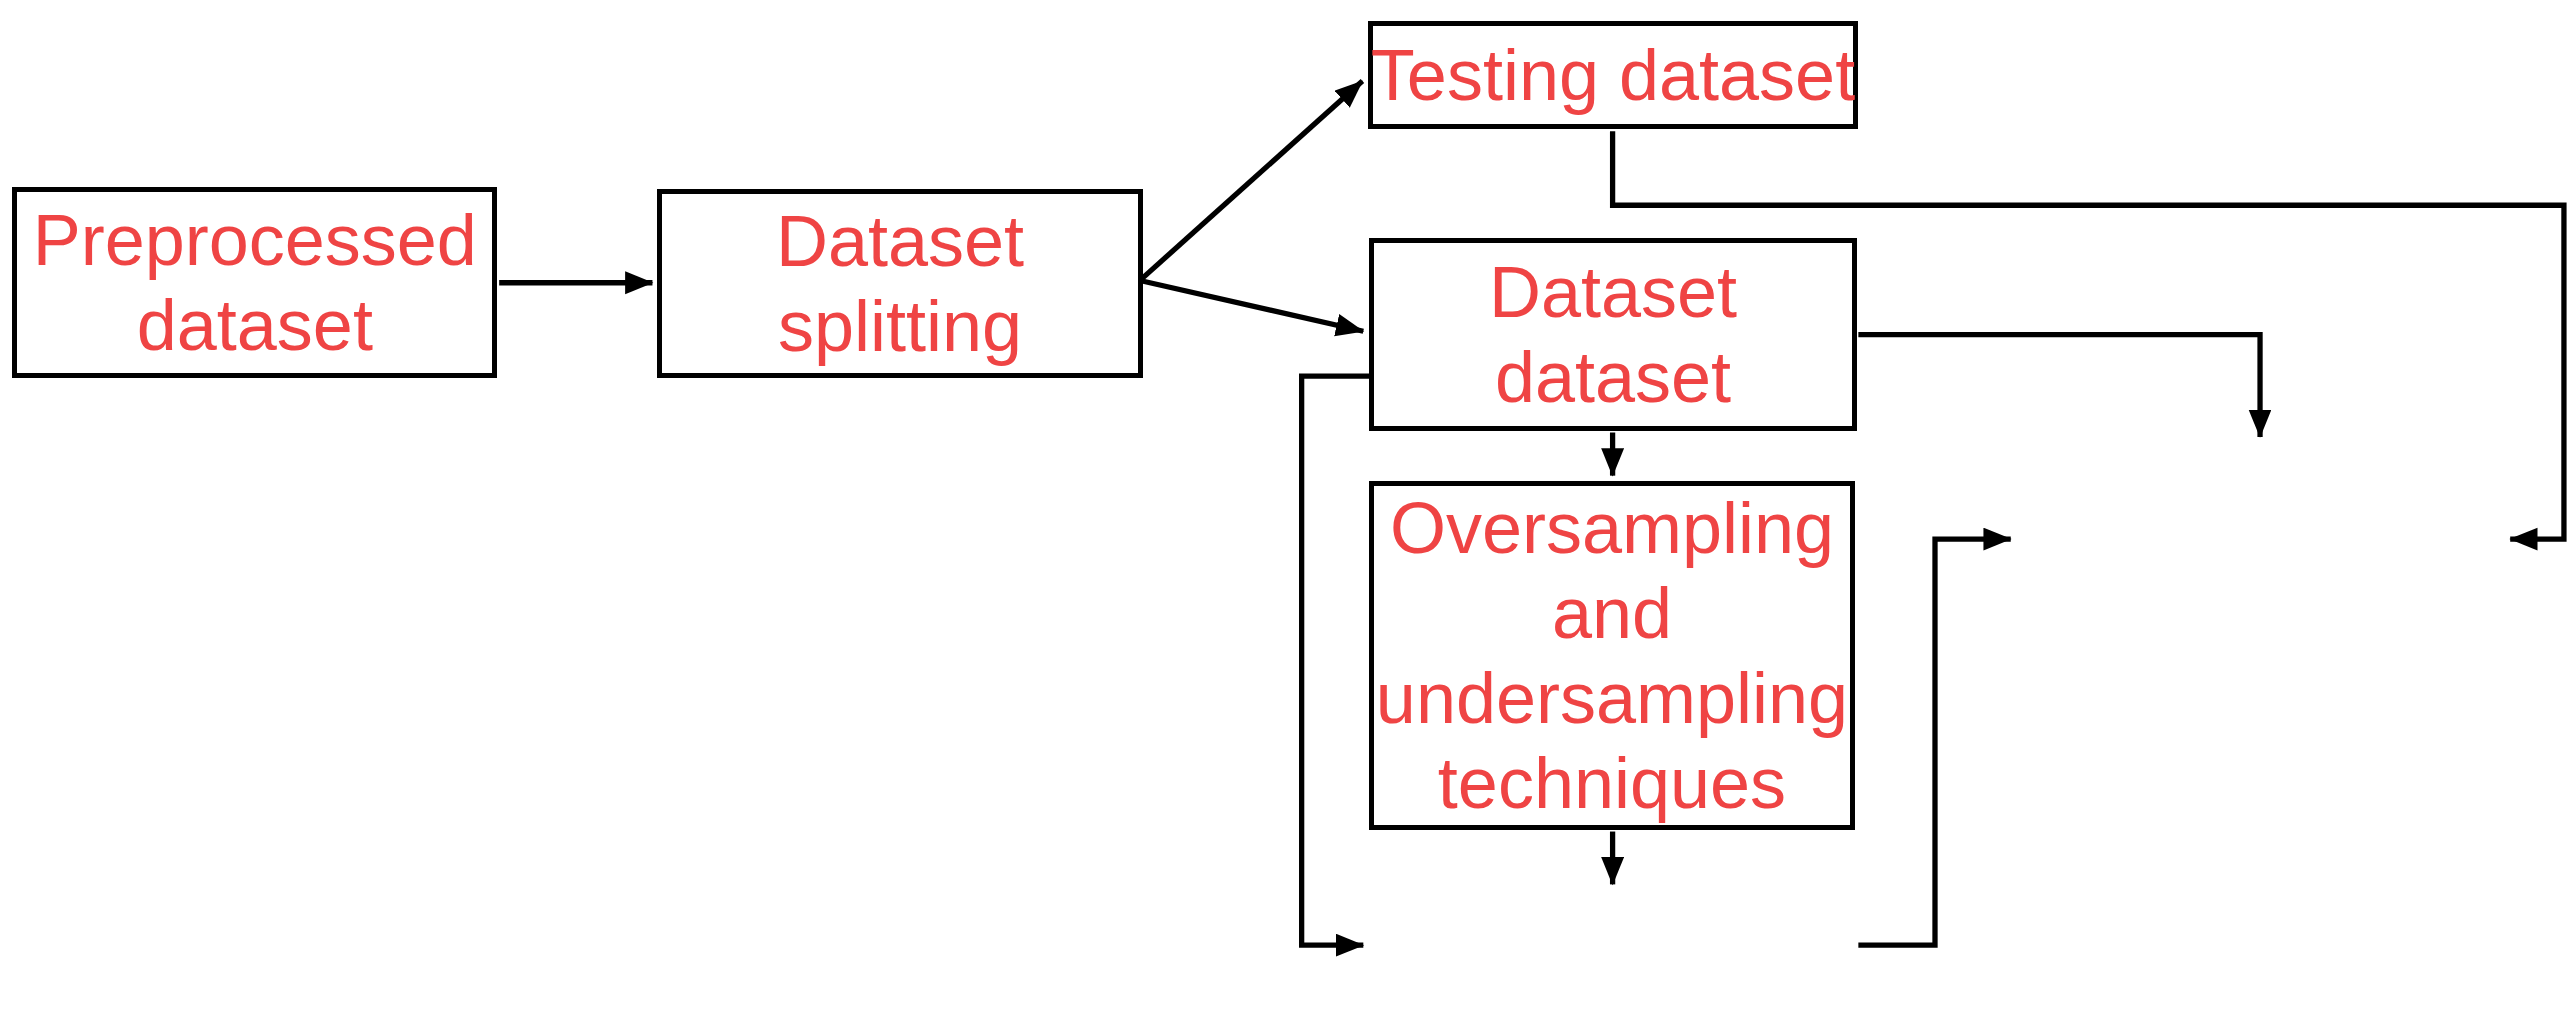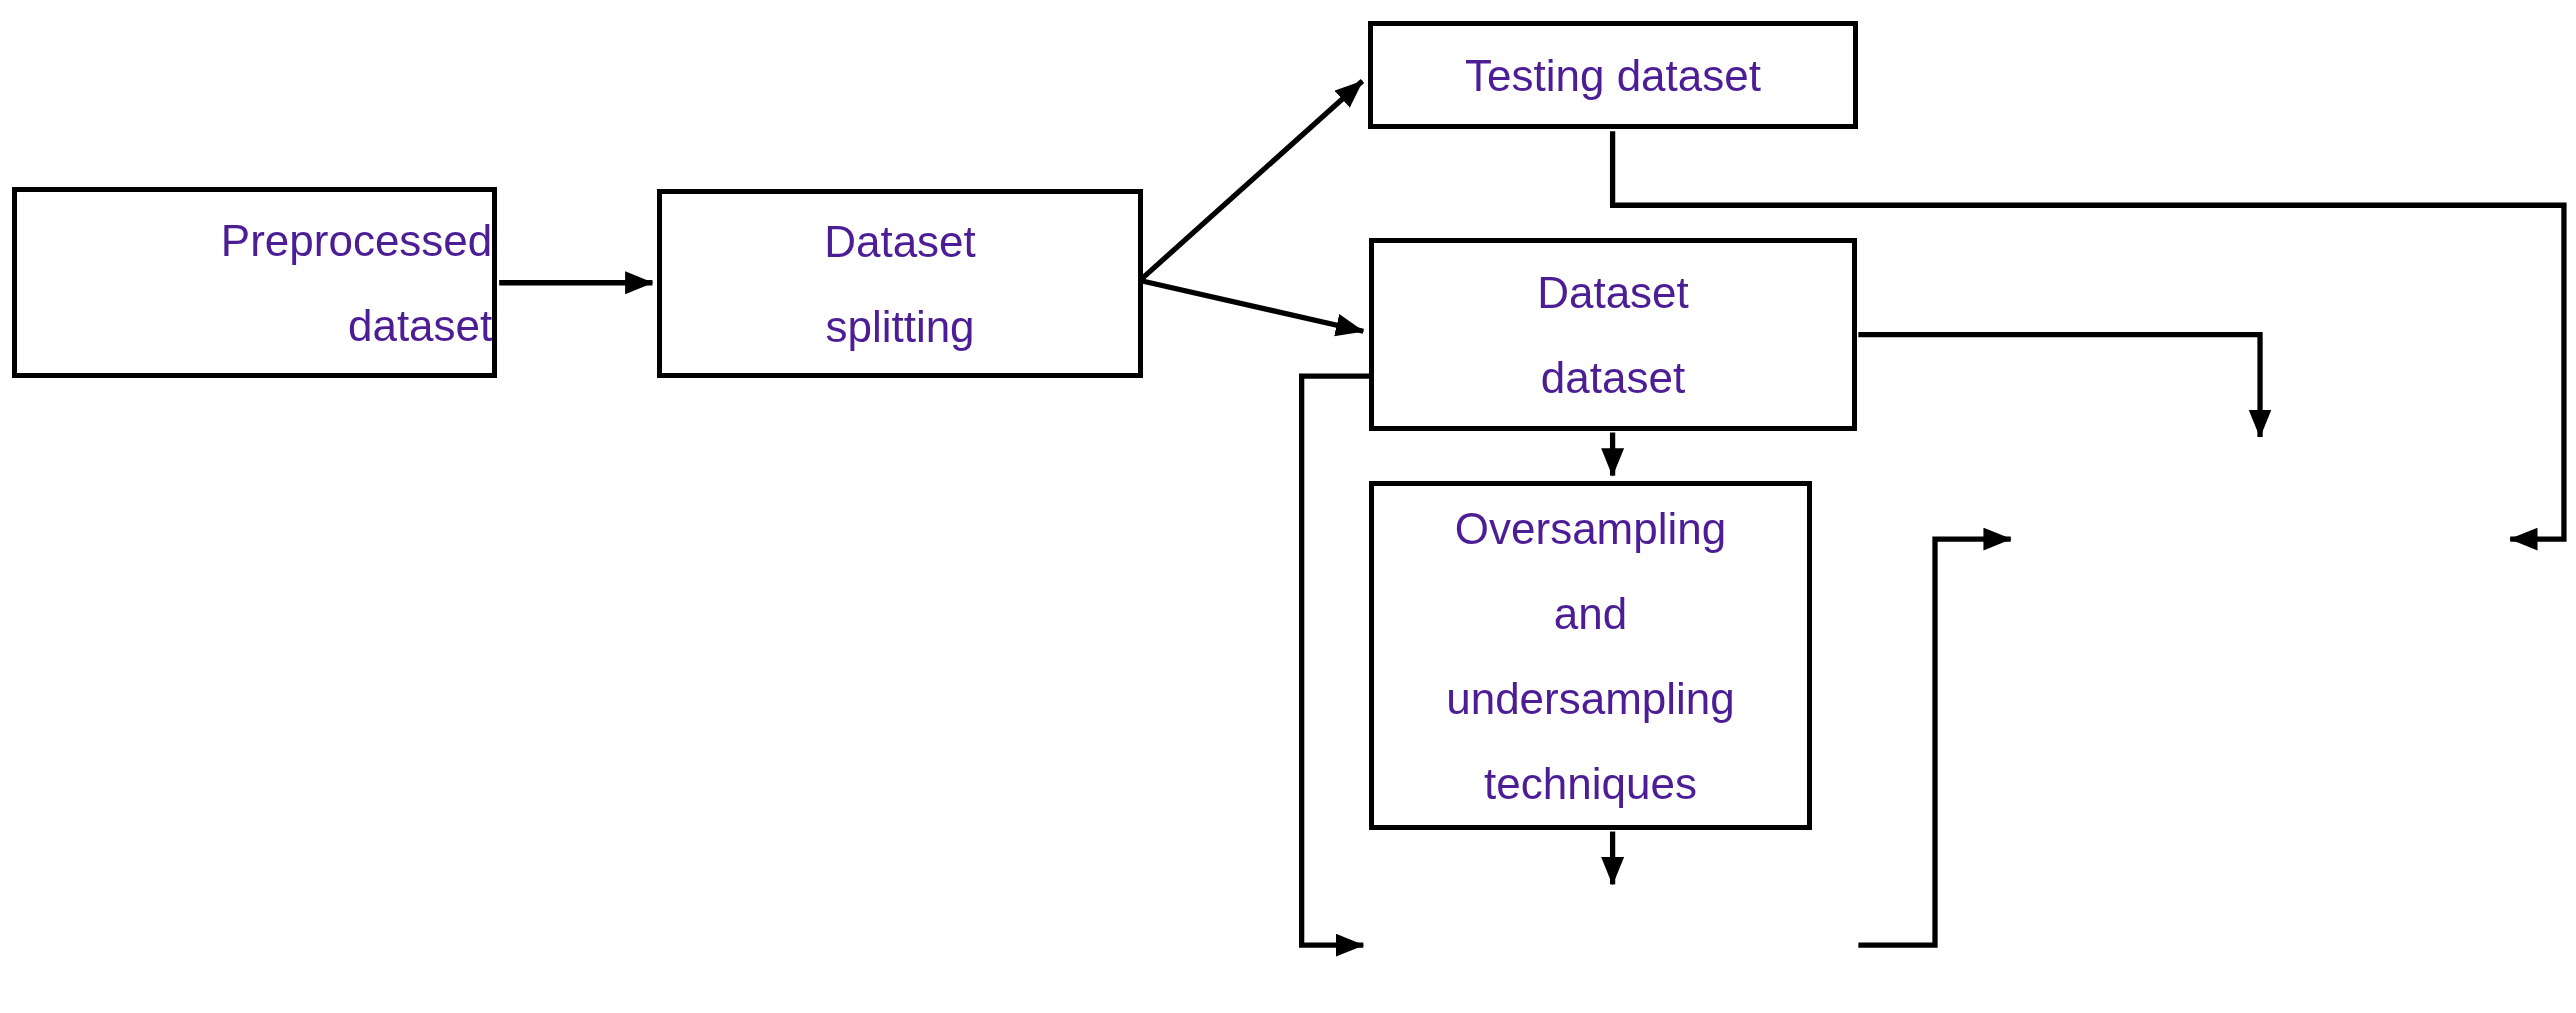--- a/index.html
+++ b/index.html
@@ -20,38 +20,38 @@
     left: 0;
     top: 0;
     width: 2576px;
     height: 1013px;
   }
   .node {
     position: absolute;
     box-sizing: border-box;
     border: 5.3px solid #000000;
     background: #ffffff;
-    color: #4c1d95;
+    color: #ef4444;
     display: flex;
     flex-direction: column;
     align-items: center;
     justify-content: center;
     text-align: center;
-    font-size: 44px;
+    font-size: 72px;
   }
   .node .line {
     line-height: 85px;
     white-space: nowrap;
   }
   
-  #n-preprocessed   { left: 12.3px;   top: 187px;  width: 485px; height: 191px; align-items: flex-end; }
+  #n-preprocessed   { left: 12.3px;   top: 187px;  width: 485px; height: 191px; }
   #n-splitting      { left: 657px;  top: 189px;  width: 486px; height: 189px; }
   #n-testing        { left: 1368px; top: 21px;   width: 490px; height: 108px; }
   #n-training-ds    { left: 1369px; top: 238px;  width: 488px; height: 193px; }
-  #n-oversampling   { left: 1369px; top: 481px;  width: 443px; height: 349px; align-items: center; }
+  #n-oversampling   { left: 1369px; top: 481px;  width: 486px; height: 349px; align-items: center; }
   #n-training-model { left: 1369px; top: 890px; width: 488px; height: 112px; }
   #n-evaluating     { left: 2016px; top: 442px;  width: 489px; height: 191px; }
 </style>
 </head>
 <body>
 
 <div class="canvas">
 
   <svg class="edges-layer" viewBox="0 0 2923 1150" xmlns="http://www.w3.org/2000/svg">
     <defs>

